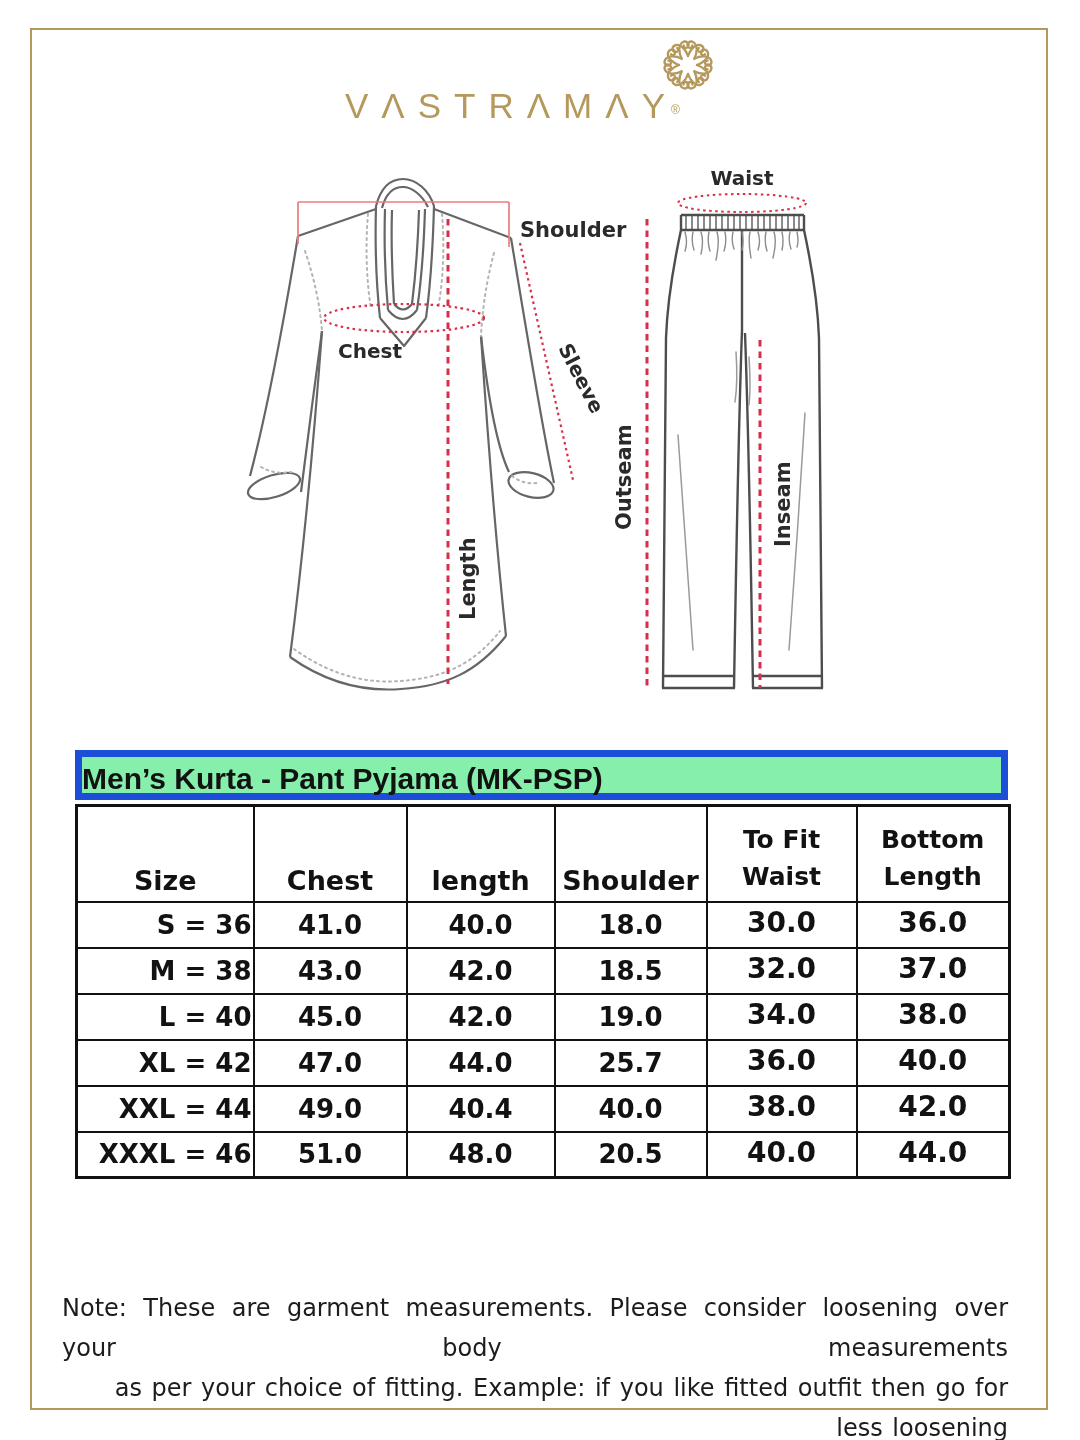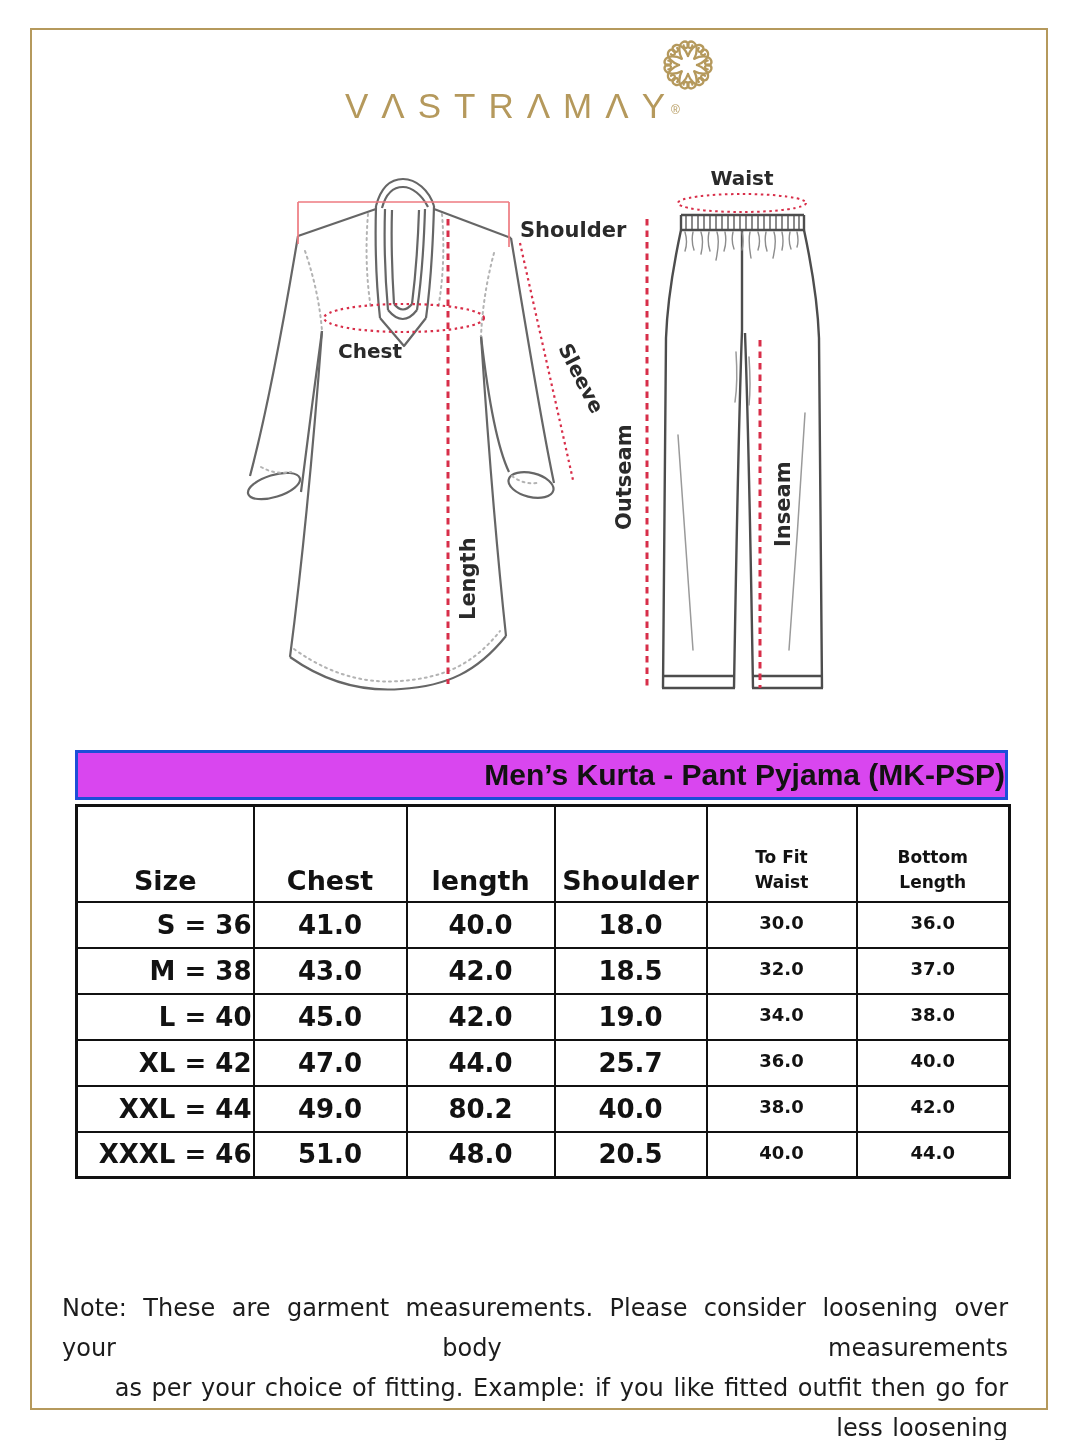--- a/index.html
+++ b/index.html
@@ -15,36 +15,36 @@
   #logo-text{position:absolute;left:345px;top:86px;font-size:35px;font-weight:400;
         letter-spacing:13px;color:var(--gold);white-space:nowrap;}
   #logo-reg{position:absolute;left:671px;top:103px;font-size:12px;color:var(--gold);}
   #emblem{position:absolute;left:657px;top:34px;}
   
   #diagram{position:absolute;left:225px;top:152px;}
   #diagram text{font-family:"DejaVu Sans","Liberation Sans",sans-serif;font-weight:700;
         fill:#2a2a2a;}
   
   #chart{position:absolute;left:75px;top:750px;width:933px;}
-  .box{border:3px solid #1d4ed8;box-sizing:border-box;text-align:right;background:#d946ef;}
+  .box{border:7px solid #1d4ed8;box-sizing:border-box;text-align:left;background:#86efac;}
   #chart-title{height:50px;line-height:44px;font-size:30px;font-weight:700;
         font-family:"Liberation Sans",sans-serif;}
   #chart-sub{height:42px;line-height:36px;font-size:19px;font-weight:700;margin-top:4px;
         font-family:"DejaVu Sans","Liberation Sans",sans-serif;}
   #grid{border-collapse:collapse;width:933px;margin-top:4px;table-layout:fixed;
         font-family:"DejaVu Sans","Liberation Sans",sans-serif;}
   #grid th,#grid td{border:2px solid #111;box-sizing:border-box;font-weight:700;}
   #grid tr{height:46px;}
   #grid thead tr{height:96px;}
   #grid th{vertical-align:bottom;padding-bottom:5px;font-size:27px;text-align:center;}
-  #grid th.alt{font-size:17px;white-space:pre-line;line-height:1.5;}
+  #grid th.alt{font-size:25px;white-space:pre-line;line-height:1.5;}
   #grid td{vertical-align:middle;text-align:center;font-size:26px;}
   #grid td.c0{text-align:right;padding-left:18px;font-size:26px;}
   #grid th.c0{text-align:center;}
-  #grid td.alt{font-size:18px;padding-bottom:5px;}
+  #grid td.alt{font-size:28px;padding-bottom:5px;}
   #grid table,#grid{border:3px solid #111;}
   col.w0{width:177px;}col.w1{width:153px;}col.w2{width:148px;}
   col.w3{width:152px;}col.w4{width:150px;}col.w5{width:153px;}
   
   #note{position:absolute;left:62px;top:1288px;width:946px;
         font-family:"DejaVu Sans","Liberation Sans",sans-serif;font-size:24px;
         color:#1c1c1c;line-height:40px;word-spacing:2px;}
   #note .l1{text-align:justify;text-align-last:justify;}
   #note .l2{text-align:right;}
 </style>
@@ -202,21 +202,21 @@
           <td class="c0">XL = 42</td>
           <td>47.0</td>
           <td>44.0</td>
           <td>25.7</td>
           <td class="alt">36.0</td>
           <td class="alt">40.0</td>
         </tr>
         <tr>
           <td class="c0">XXL = 44</td>
           <td>49.0</td>
-          <td>80.2</td>
+          <td>40.4</td>
           <td>40.0</td>
           <td class="alt">38.0</td>
           <td class="alt">42.0</td>
         </tr>
         <tr>
           <td class="c0">XXXL = 46</td>
           <td>51.0</td>
           <td>48.0</td>
           <td>20.5</td>
           <td class="alt">40.0</td>

